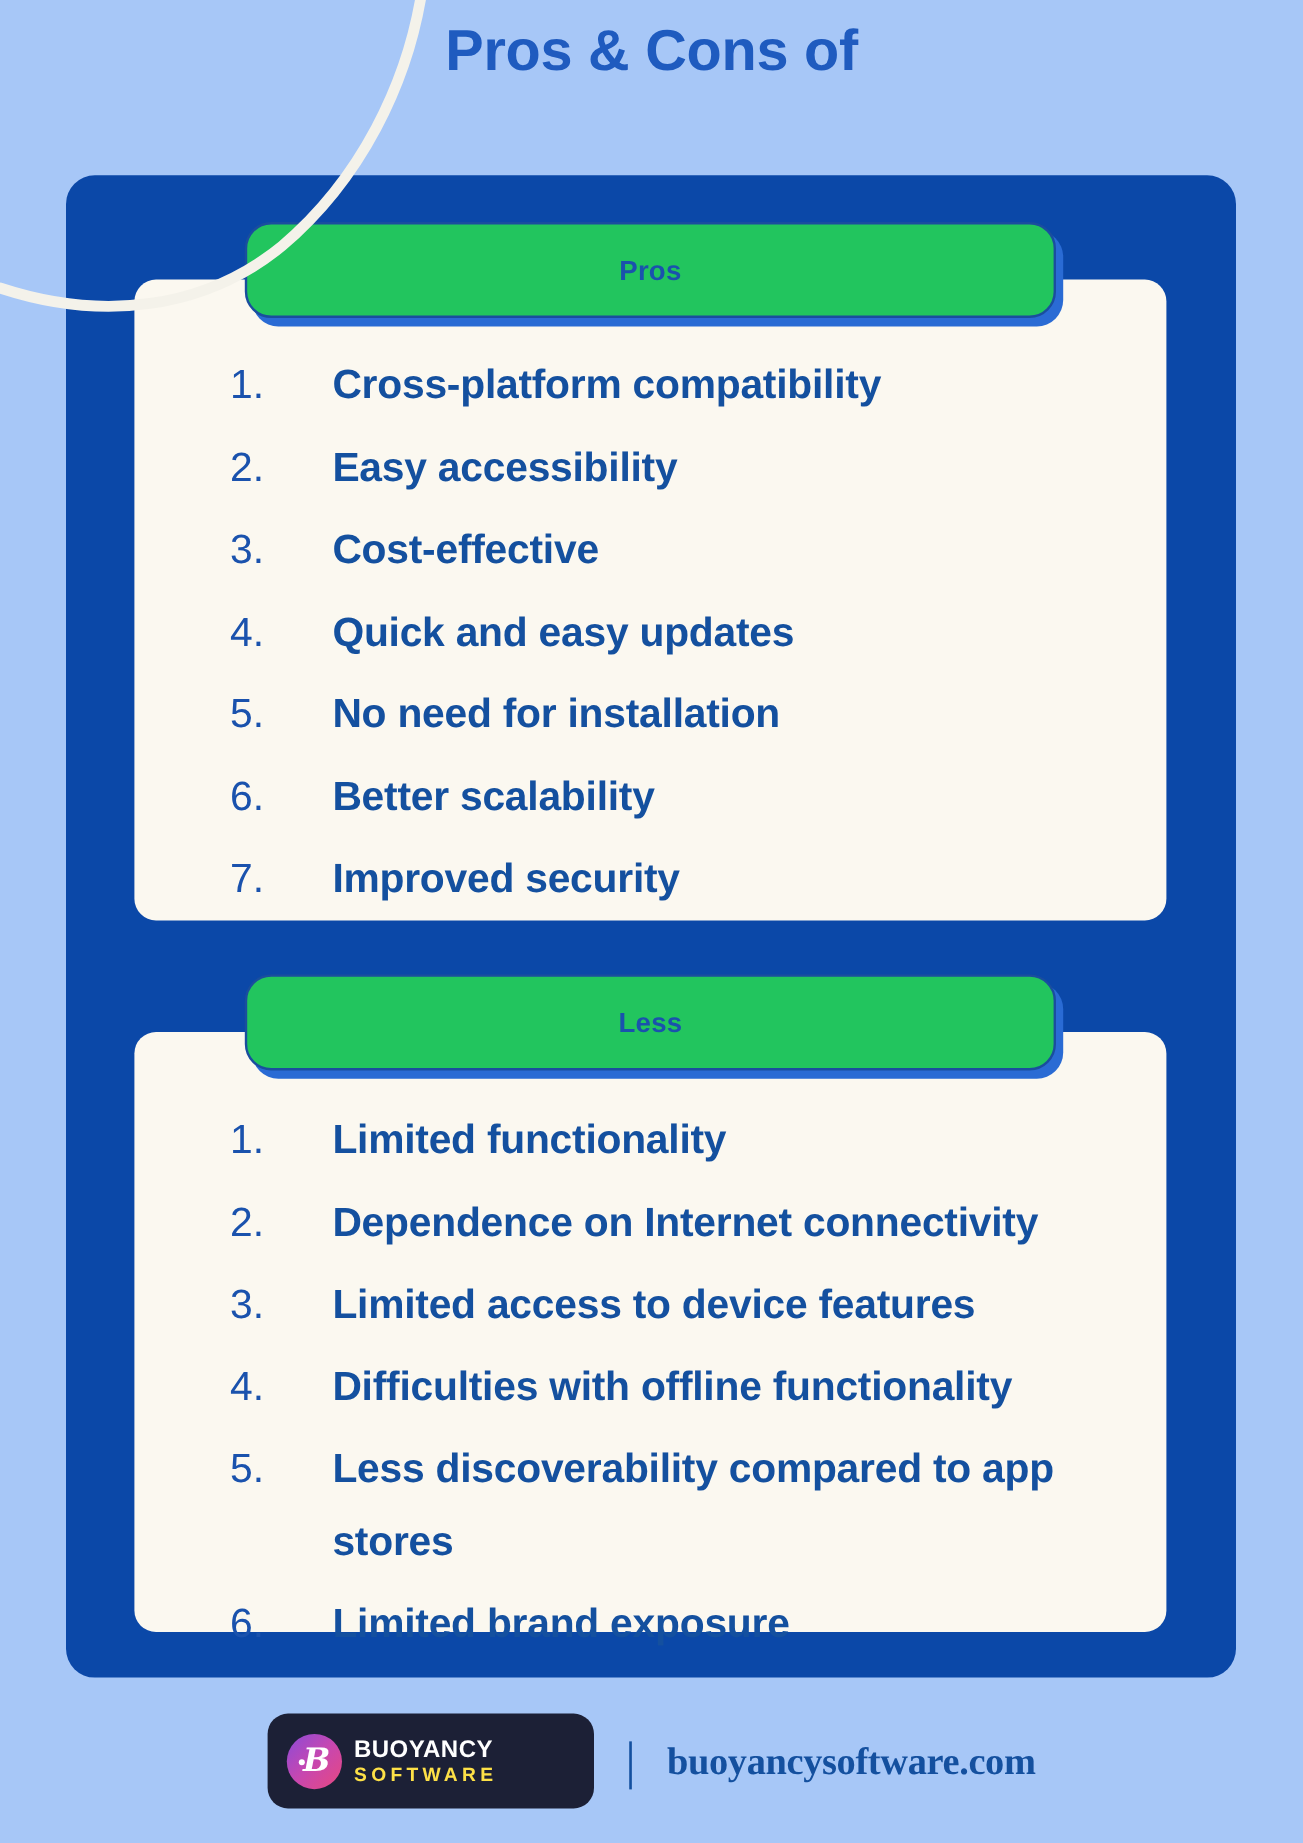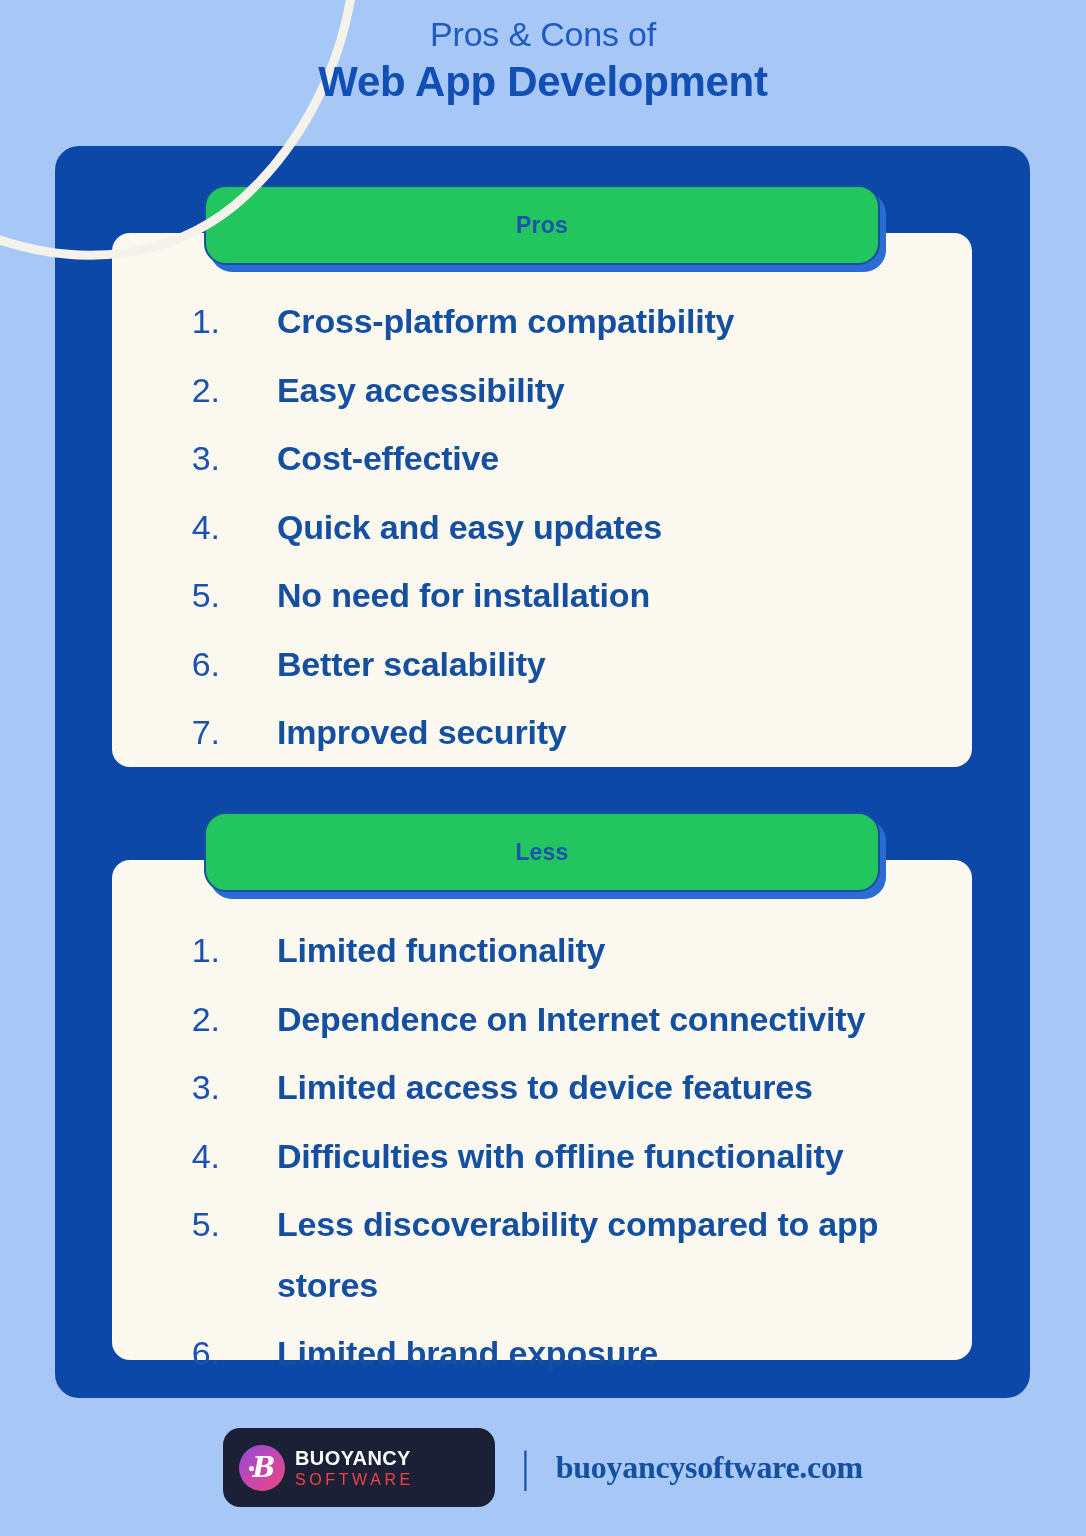--- a/index.html
+++ b/index.html
@@ -28,22 +28,22 @@
   .title-block {
     position: absolute;
     left: 0;
     top: 14px;
     width: 1086px;
     text-align: center;
     z-index: 6;
   }
   .title-line1 {
     display: block;
-    font-size: 34px;
-    font-weight: normal;
+    font-size: 48px;
+    font-weight: bold;
     color: #1f5bbf;
     letter-spacing: -0.2px;
     line-height: 1.22;
   }
   .title-line2 {
     display: block;
     font-size: 42px;
     font-weight: bold;
     color: #114fb5;
     letter-spacing: -0.3px;
@@ -209,22 +209,22 @@
   }
   .logo-words { display: flex; flex-direction: column; line-height: 1; }
   .logo-name {
     font-size: 20px;
     font-weight: bold;
     color: #ffffff;
     letter-spacing: 0.4px;
   }
   .logo-sub {
     font-size: 16px;
-    font-weight: normal;
-    color: #ef4444;
+    font-weight: bold;
+    color: #fde047;
     letter-spacing: 3.6px;
     margin-top: 4px;
   }
   .footer-sep {
     font-size: 44px;
     color: #14509f;
     font-family: "Liberation Serif", serif;
     line-height: 1;
   }
   .footer-url {
@@ -237,21 +237,20 @@
 </style>
 </head>
 <body>
 
 <svg class="swoosh-layer" viewBox="0 0 1086 1536" width="1086" height="1536" aria-hidden="true">
   <path d="M 352 -10 C 340 70, 300 150, 235 205 C 170 258, 85 268, 0 240" fill="none" stroke="#F4F2EA" stroke-width="9" stroke-linecap="round"></path>
 </svg>
 
 <div class="title-block">
   <span class="title-line1">Pros &amp; Cons of</span>
-  <span class="title-line2">Web App Development</span>
 </div>
 
 <div class="blue-panel"></div>
 
 <div class="section pros">
   <div class="cream-card">
     <ol class="item-list">
       <li>
         <span class="num">1.</span>
         <span class="item-text">Cross-platform compatibility</span>

